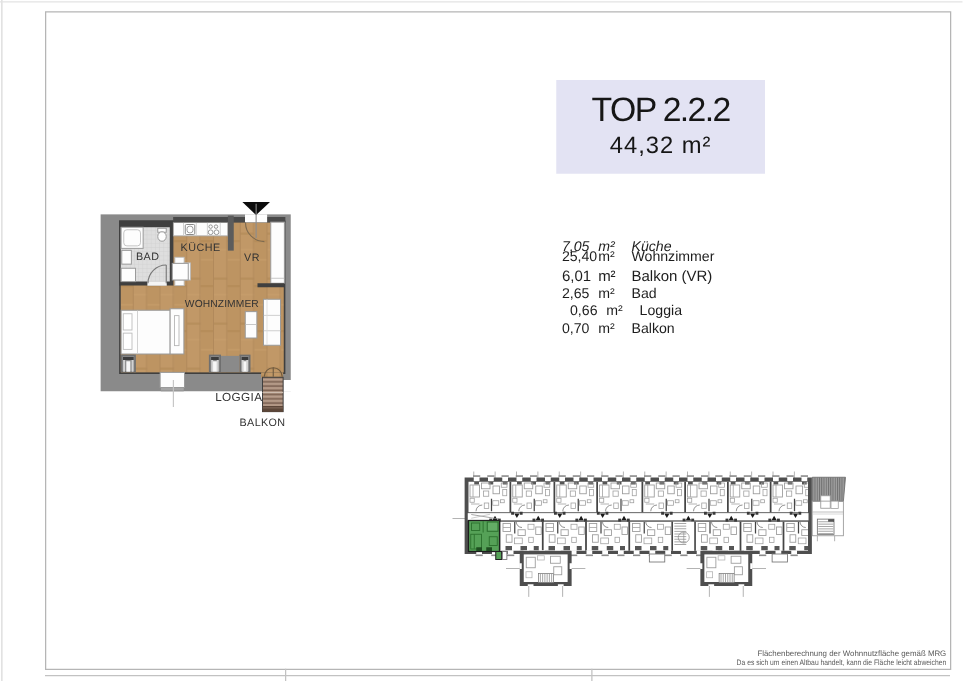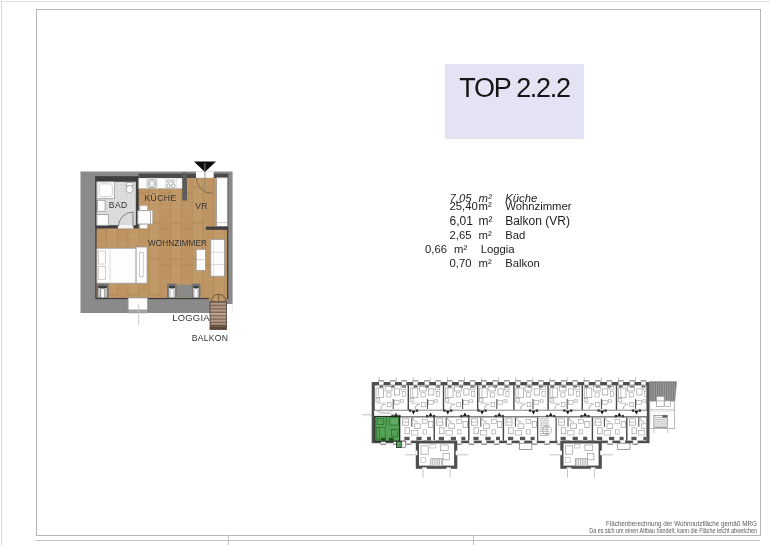--- a/index.html
+++ b/index.html
@@ -10,22 +10,23 @@
 <body>
 
 <div class="abs" style="left:1px;top:0;width:1px;height:545px;background:#d9d9d9"></div>
 <div class="abs" style="left:0;top:1px;width:770px;height:1px;background:#e3e3e3"></div>
 
 <div class="abs" style="left:36px;top:9px;width:723px;height:525px;border:1px solid #b5b5b5"></div>
 <div class="abs" style="left:36px;top:540px;width:724px;height:1px;background:#c2c2c2"></div>
 <div class="abs" style="left:228px;top:535px;width:1px;height:10px;background:#c2c2c2"></div>
 <div class="abs" style="left:473px;top:535px;width:1px;height:10px;background:#c2c2c2"></div>
 
-<div class="abs" style="left:445px;top:63.5px;width:139px;height:75px;background:#e3e3f3;text-align:center;color:#161616">
+<div class="abs" style="left:445px;top:63.5px;width:167px;height:75px;background:#e3e3f3;text-align:center;color:#161616">
 <div style="margin-top:9px;font-size:27px;letter-spacing:-1.3px">TOP 2.2.2</div>
+<div style="margin-top:2.5px;font-size:19px;letter-spacing:0.8px">44,32 m²</div>
 </div>
 
 <div style="position:absolute;left:449.5px;top:192px;width:130px;height:14px;font-size:11.3px;color:#1d1d1d;font-style:italic;">
     <span style="position:absolute;left:0">7,05</span>
     <span style="position:absolute;left:29px">m²</span>
     <span style="position:absolute;left:55.7px">Küche</span>
   </div>
 <div style="position:absolute;left:449.5px;top:199.9px;width:130px;height:14px;font-size:11.3px;color:#1d1d1d;text-align:center;">
     <span style="position:absolute;left:0">25,40</span>
     <span style="position:absolute;left:29px">m²</span>
@@ -34,21 +35,21 @@
 <div style="position:absolute;left:449.5px;top:214.2px;width:130px;height:14px;font-size:12px;color:#1d1d1d;">
     <span style="position:absolute;left:0">6,01</span>
     <span style="position:absolute;left:29px">m²</span>
     <span style="position:absolute;left:55.7px">Balkon (VR)</span>
   </div>
 <div style="position:absolute;left:449.5px;top:228.5px;width:130px;height:14px;font-size:11.3px;color:#1d1d1d;">
     <span style="position:absolute;left:0">2,65</span>
     <span style="position:absolute;left:29px">m²</span>
     <span style="position:absolute;left:55.7px">Bad</span>
   </div>
-<div style="position:absolute;left:425px;top:242.8px;width:130px;height:14px;font-size:11.3px;color:#1d1d1d;">
+<div style="position:absolute;left:456px;top:242.8px;width:130px;height:14px;font-size:11.3px;color:#1d1d1d;">
     <span style="position:absolute;left:0">0,66</span>
     <span style="position:absolute;left:29px">m²</span>
     <span style="position:absolute;left:55.7px">Loggia</span>
   </div>
 <div style="position:absolute;left:449.5px;top:257.1px;width:130px;height:14px;font-size:11.3px;color:#1d1d1d;">
     <span style="position:absolute;left:0">0,70</span>
     <span style="position:absolute;left:29px">m²</span>
     <span style="position:absolute;left:55.7px">Balkon</span>
   </div>
 

